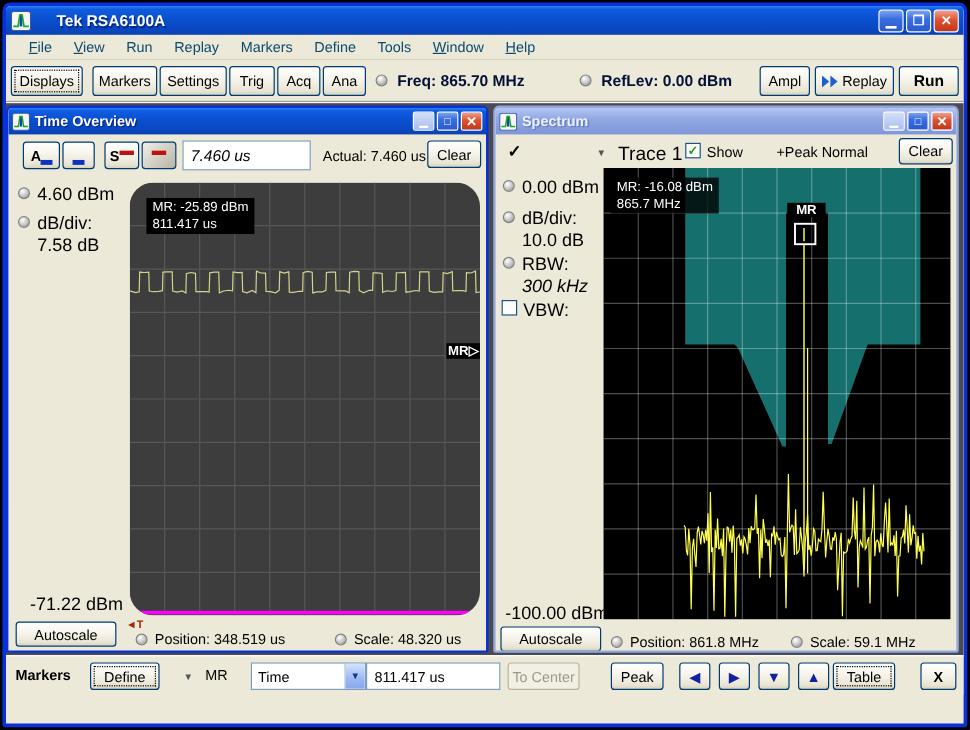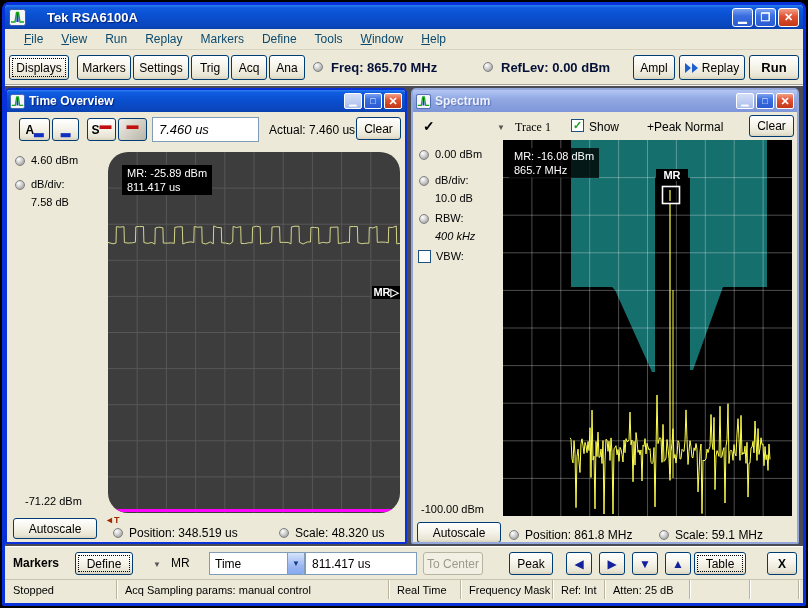--- a/index.html
+++ b/index.html
@@ -42,21 +42,21 @@
   .ctitle.active{background:linear-gradient(180deg,#2a80f0 0%,#0f5be0 12%,#0a50d0 45%,#0a46be 85%,#0941ae 100%);}
   .ctitle.inactive{background:linear-gradient(180deg,#b4c6f2 0%,#92a9e4 40%,#7e96d8 100%);}
   .ctitle .ttext{font-size:12px;font-weight:bold;margin-left:4px;}
   .ctitle.active .ttext{color:#fff;text-shadow:1px 1px 1px #00227a;}
   .ctitle.inactive .ttext{color:#eef2fc;text-shadow:1px 1px 1px #5a70b8;}
   .cwbtn{width:18px;height:16px;border:1px solid #fff;border-radius:2px;color:#fff;font-size:9px;font-weight:bold;
     display:flex;align-items:center;justify-content:center;background:linear-gradient(180deg,#7ba1f0,#3a6ee0 40%,#2a5ad0);}
   .cwbtn.close{background:linear-gradient(180deg,#f0a088,#e05030 45%,#c03818);font-size:11px;}
   .cwbtn.pale{background:linear-gradient(180deg,#d4def6,#aabeee);}
 
-  .sidelabel{position:absolute;font-size:11px;color:#000;white-space:nowrap;}
+  .sidelabel{position:absolute;font-size:15px;color:#000;white-space:nowrap;}
   .ital{font-style:italic;}
   .plotwrap{position:absolute;overflow:hidden;}
   .readout{position:absolute;background:#000;color:#fff;font-size:11px;line-height:14px;padding:1px 5px;white-space:nowrap;}
   .cb{position:absolute;width:13px;height:13px;background:#fff;border:1px solid #1c5180;
     display:flex;align-items:center;justify-content:center;font-size:11px;font-weight:bold;color:#21a121;}
   .fieldbox{position:absolute;background:#fff;border:1px solid #7f9db9;font-size:13px;color:#000;
     display:flex;align-items:center;padding:0 6px;}
   .dropArrow{position:absolute;font-size:8px;color:#555;}
 
   
@@ -223,36 +223,36 @@
         <span class="ttext">Spectrum</span>
         <div class="winbtns">
           <div class="cwbtn pale">▁</div>
           <div class="cwbtn">□</div>
           <div class="cwbtn close">✕</div>
         </div>
       </div>
 
       <div class="sidelabel" style="left:10px;top:28px;font-size:14px;font-weight:bold;">✓</div>
       <div class="dropArrow" style="left:84px;top:33px;">▼</div>
-      <div class="sidelabel" style="left:102px;top:30px;font-size:12px;font-family:Liberation Serif, serif;">Trace 1</div>
+      <div class="sidelabel" style="left:102px;top:30px;font-size:16px;">Trace 1</div>
       <div class="cb" style="left:158px;top:29px;">
             <span>✓</span>
           </div>
       <div class="sidelabel" style="left:176px;top:30px;font-size:12px;">Show</div>
       <div class="sidelabel" style="left:234px;top:30px;font-size:12px;">+Peak Normal</div>
       <div class="xbtn" style="left:336px;top:25px;width:45px;height:22px;">Clear</div>
 
       <div class="knob" style="left:6px;top:60px;"></div>
       <div class="sidelabel" style="left:22px;top:58px;">0.00 dBm</div>
       <div class="knob" style="left:6px;top:86px;"></div>
       <div class="sidelabel" style="left:22px;top:84px;">dB/div:</div>
       <div class="sidelabel" style="left:22px;top:102px;">10.0 dB</div>
       <div class="knob" style="left:6px;top:124px;"></div>
       <div class="sidelabel" style="left:22px;top:122px;">RBW:</div>
-      <div class="sidelabel ital" style="left:22px;top:140px;">400 kHz</div>
+      <div class="sidelabel ital" style="left:22px;top:140px;">300 kHz</div>
       <div class="cb" style="left:5px;top:160px;"></div>
       <div class="sidelabel" style="left:23px;top:160px;">VBW:</div>
       <div class="sidelabel" style="left:8px;top:413px;">-100.00 dBm</div>
       <div class="xbtn" style="left:4px;top:432px;width:84px;height:21px;">Autoscale</div>
 
       <div class="plotwrap" id="spplot" style="left:90px;top:50px;width:289px;height:376px;background:#000;">
             <svg width="289" height="376" viewBox="0 0 289 376" style="position:absolute;left:0;top:0;">
               <rect x="0" y="0" width="289" height="376" fill="#000000"></rect>
               <polygon points="68,0 264,0 264,147 220,147 190,230 187,230 187,37 152,37 152,232 149,232 112,150 109,147 68,147" fill="#156f6d"></polygon>
               <line x1="28.9" y1="0" x2="28.9" y2="376" stroke="rgba(255,255,255,0.30)" stroke-width="1"></line>
@@ -314,25 +314,15 @@
     <div class="xbtn" style="left:627px;top:5px;width:26px;height:23px;">
           <span class="arrowglyph">▼</span>
         </div>
     <div class="xbtn" style="left:660px;top:5px;width:26px;height:23px;">
           <span class="arrowglyph">▲</span>
         </div>
     <div class="xbtn" style="left:689px;top:5px;width:52px;height:23px;outline:1px dotted #000;outline-offset:-4px;">Table</div>
     <div class="xbtn" style="left:762px;top:5px;width:30px;height:23px;font-weight:bold;">X</div>
   </div>
 
-  <div id="statusbar">
-        <div class="scell" style="width: 112px;">Stopped</div>
-        <div class="scell" style="width: 272px;">Acq Sampling params: manual control</div>
-        <div class="scell" style="width: 72px;">Real Time</div>
-        <div class="scell" style="width: 92px;">Frequency Mask</div>
-        <div class="scell" style="width: 52px;">Ref: Int</div>
-        <div class="scell" style="width: 85px;">Atten: 25 dB</div>
-        <div class="scell" style="width: 60px;"></div>
-        <div class="scell" style="width: 49px;"></div>
-      </div>
 
  </div>
 </div>
 
 </body></html>

